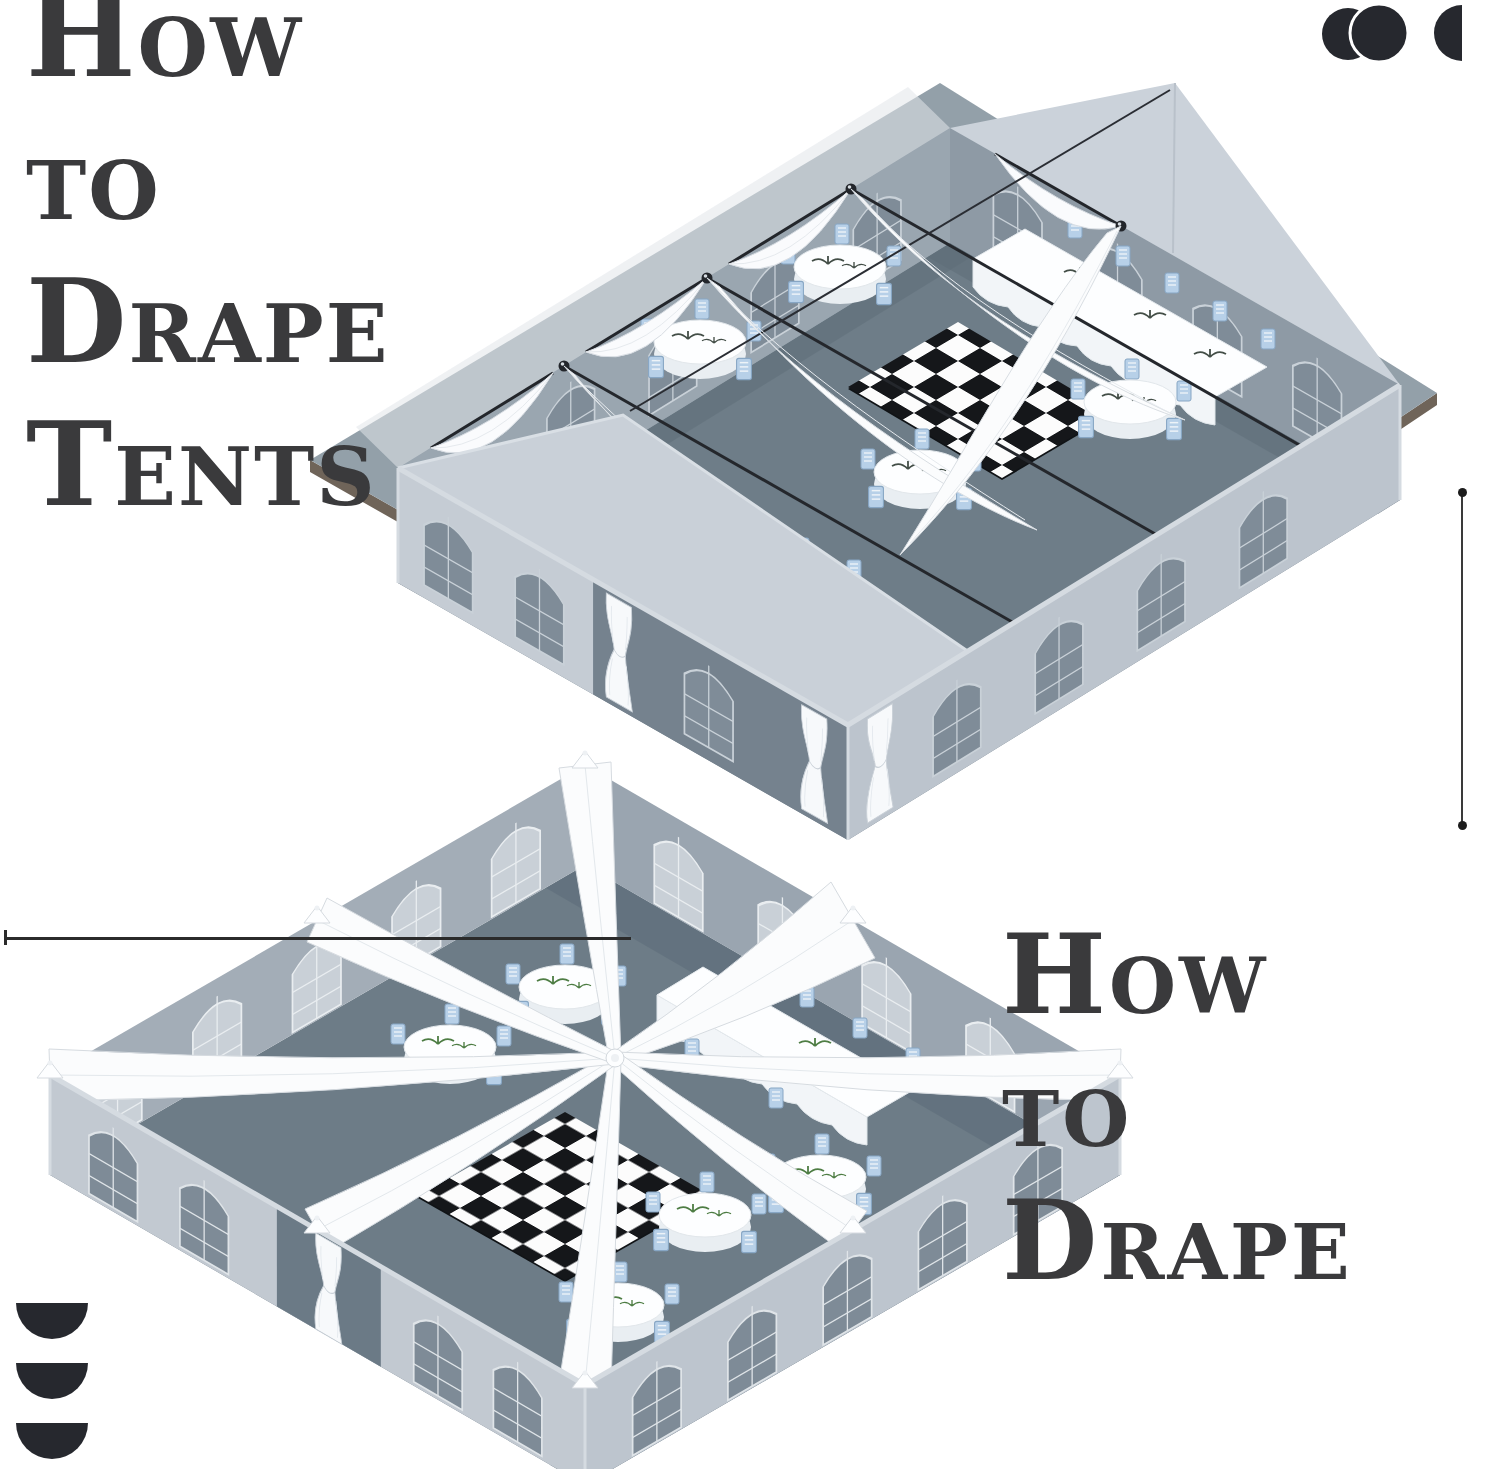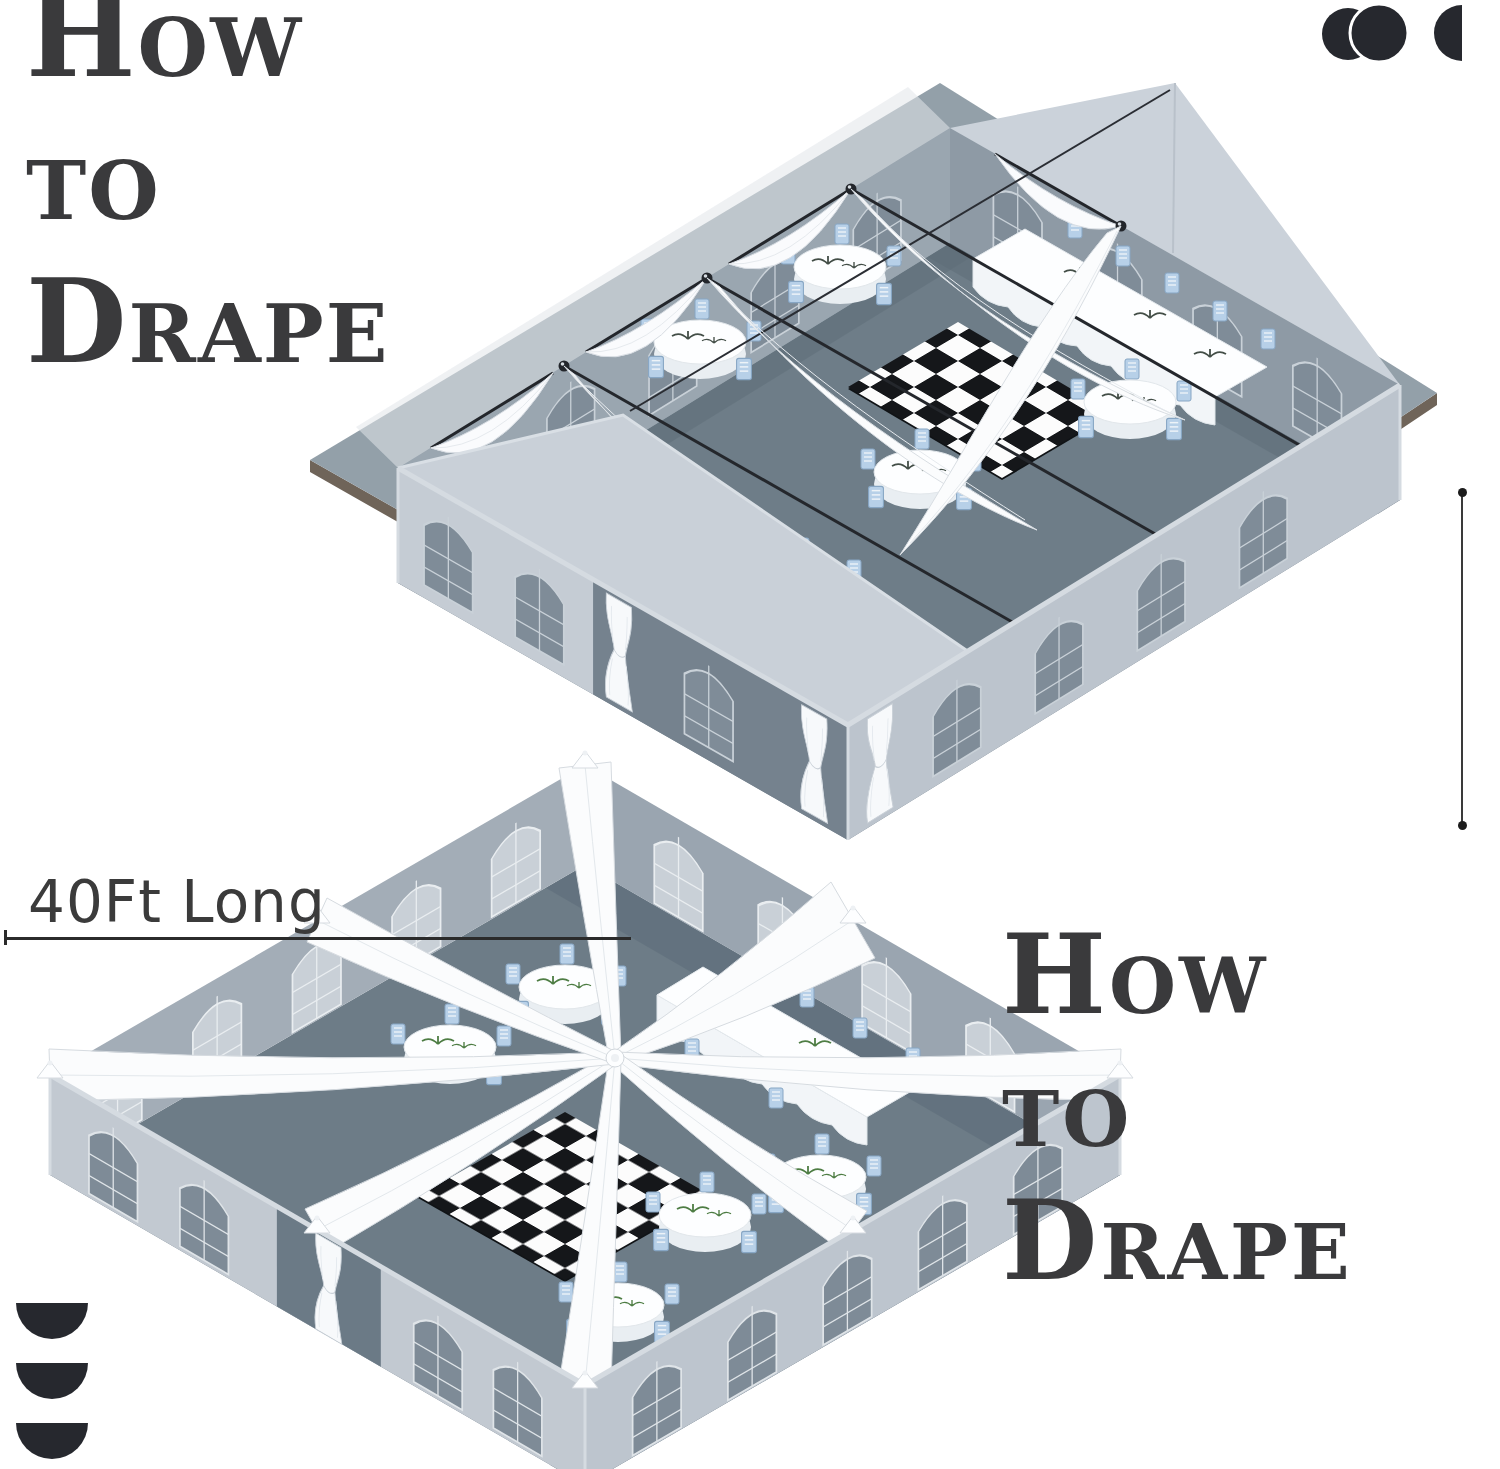--- a/index.html
+++ b/index.html
@@ -375,29 +375,29 @@
         <circle cx="35" cy="315" r="2.5" fill="#eef1f4"></circle>
       <path d="M289,175 L302,158 L315,175 Z" fill="#fdfeff" stroke="#d6dbe0"></path>
         <circle cx="302" cy="160" r="2.5" fill="#eef1f4"></circle>
     </g>
   </svg>
 
   <h1 class="title title-tents">
     <span>How</span>
     <span>to</span>
     <span>Drape</span>
+    <span>Tents</span>
   </h1>
 
   <h1 class="title title-venues">
     <span>How</span>
     <span>to</span>
     <span>Drape</span>
   </h1>
 
-  <div class="dim-label">40Ft Long</div>
   <div class="dim-tick"></div>
   <div class="dim-line"></div>
 
   <div class="h-line"></div>
   <div class="h-dot top"></div>
   <div class="h-dot bottom"></div>
 
   <svg class="logo" style="left:1322px;top:4px" width="142" height="60" viewBox="0 0 142 60">
     <circle cx="26" cy="30" r="26" fill="#26282e"></circle>
     <circle cx="57" cy="29" r="29" fill="#26282e" stroke="#ffffff" stroke-width="3"></circle>

